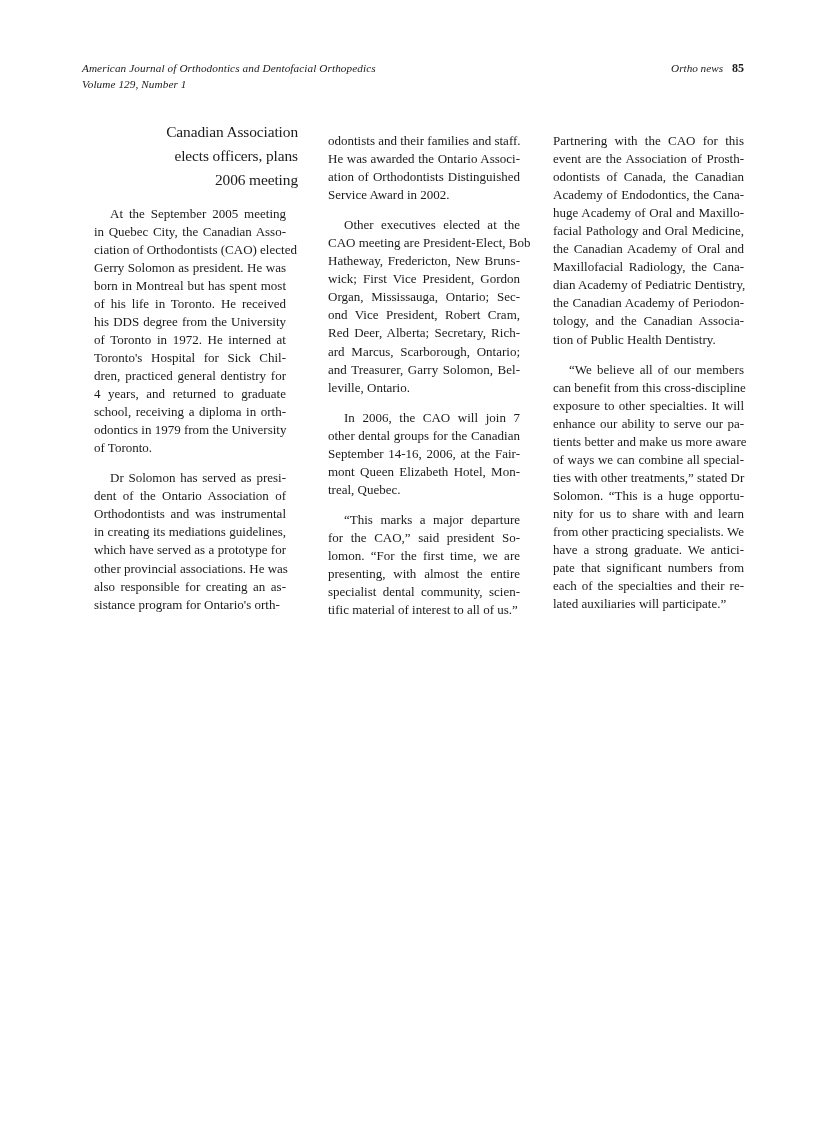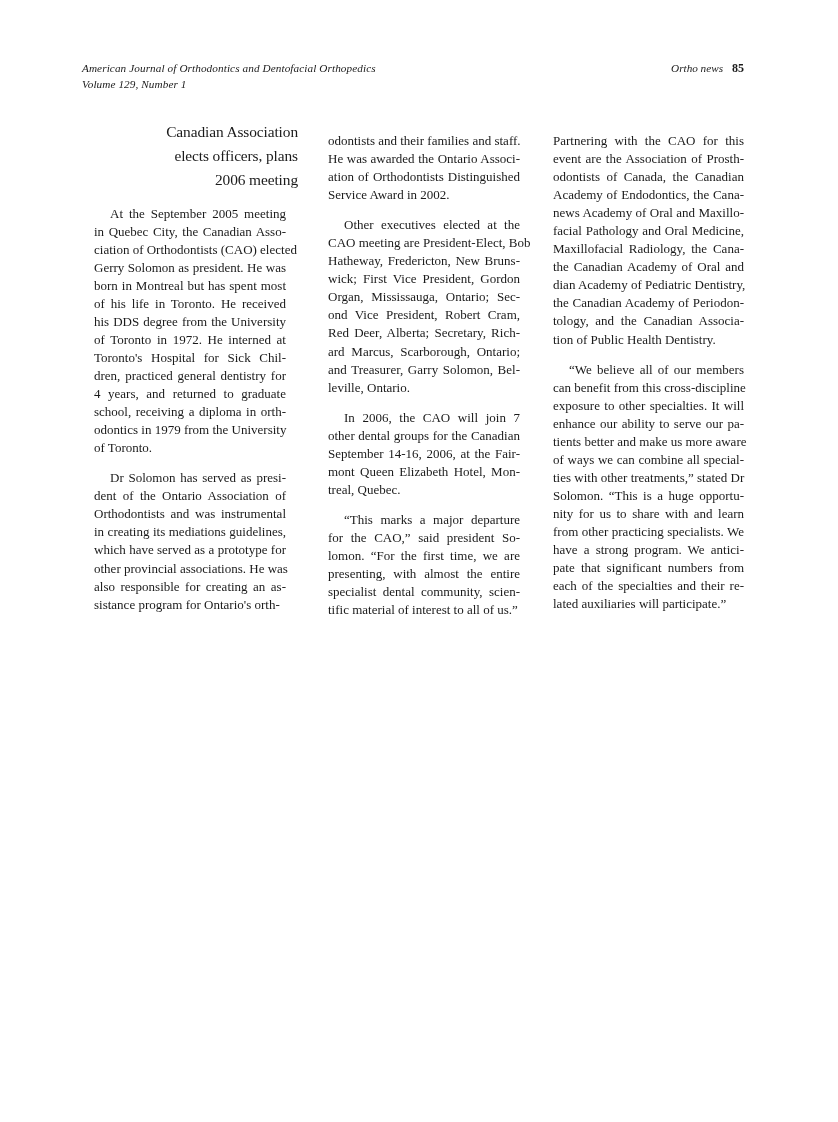--- a/index.html
+++ b/index.html
@@ -191,41 +191,41 @@
       </div>
   </div>
 
   <div class="col" id="col3">
     <div class="col-body">
         <p class="para">
           <span class="ln">Partnering with the CAO for this</span>
           <span class="ln">event are the Association of Prosth-</span>
           <span class="ln">odontists of Canada, the Canadian</span>
           <span class="ln">Academy of Endodontics, the Cana-</span>
-          <span class="ln">news Academy of Oral and Maxillo-</span>
+          <span class="ln">huge Academy of Oral and Maxillo-</span>
           <span class="ln">facial Pathology and Oral Medicine,</span>
+          <span class="ln">the Canadian Academy of Oral and</span>
           <span class="ln">Maxillofacial Radiology, the Cana-</span>
-          <span class="ln">the Canadian Academy of Oral and</span>
           <span class="ln">dian Academy of Pediatric Dentistry,</span>
           <span class="ln">the Canadian Academy of Periodon-</span>
           <span class="ln">tology, and the Canadian Associa-</span>
           <span class="ln flush">tion of Public Health Dentistry.</span>
         </p>
         <p class="para">
           <span class="ln indent">“We believe all of our members</span>
           <span class="ln">can benefit from this cross-discipline</span>
           <span class="ln">exposure to other specialties. It will</span>
           <span class="ln">enhance our ability to serve our pa-</span>
           <span class="ln">tients better and make us more aware</span>
           <span class="ln">of ways we can combine all special-</span>
           <span class="ln">ties with other treatments,” stated Dr</span>
           <span class="ln">Solomon. “This is a huge opportu-</span>
           <span class="ln">nity for us to share with and learn</span>
           <span class="ln">from other practicing specialists. We</span>
-          <span class="ln">have a strong program. We antici-</span>
+          <span class="ln">have a strong graduate. We antici-</span>
           <span class="ln">pate that significant numbers from</span>
           <span class="ln">each of the specialties and their re-</span>
           <span class="ln flush">lated auxiliaries will participate.”</span>
         </p>
       </div>
   </div>
 
 </div>
 
 </body></html>

